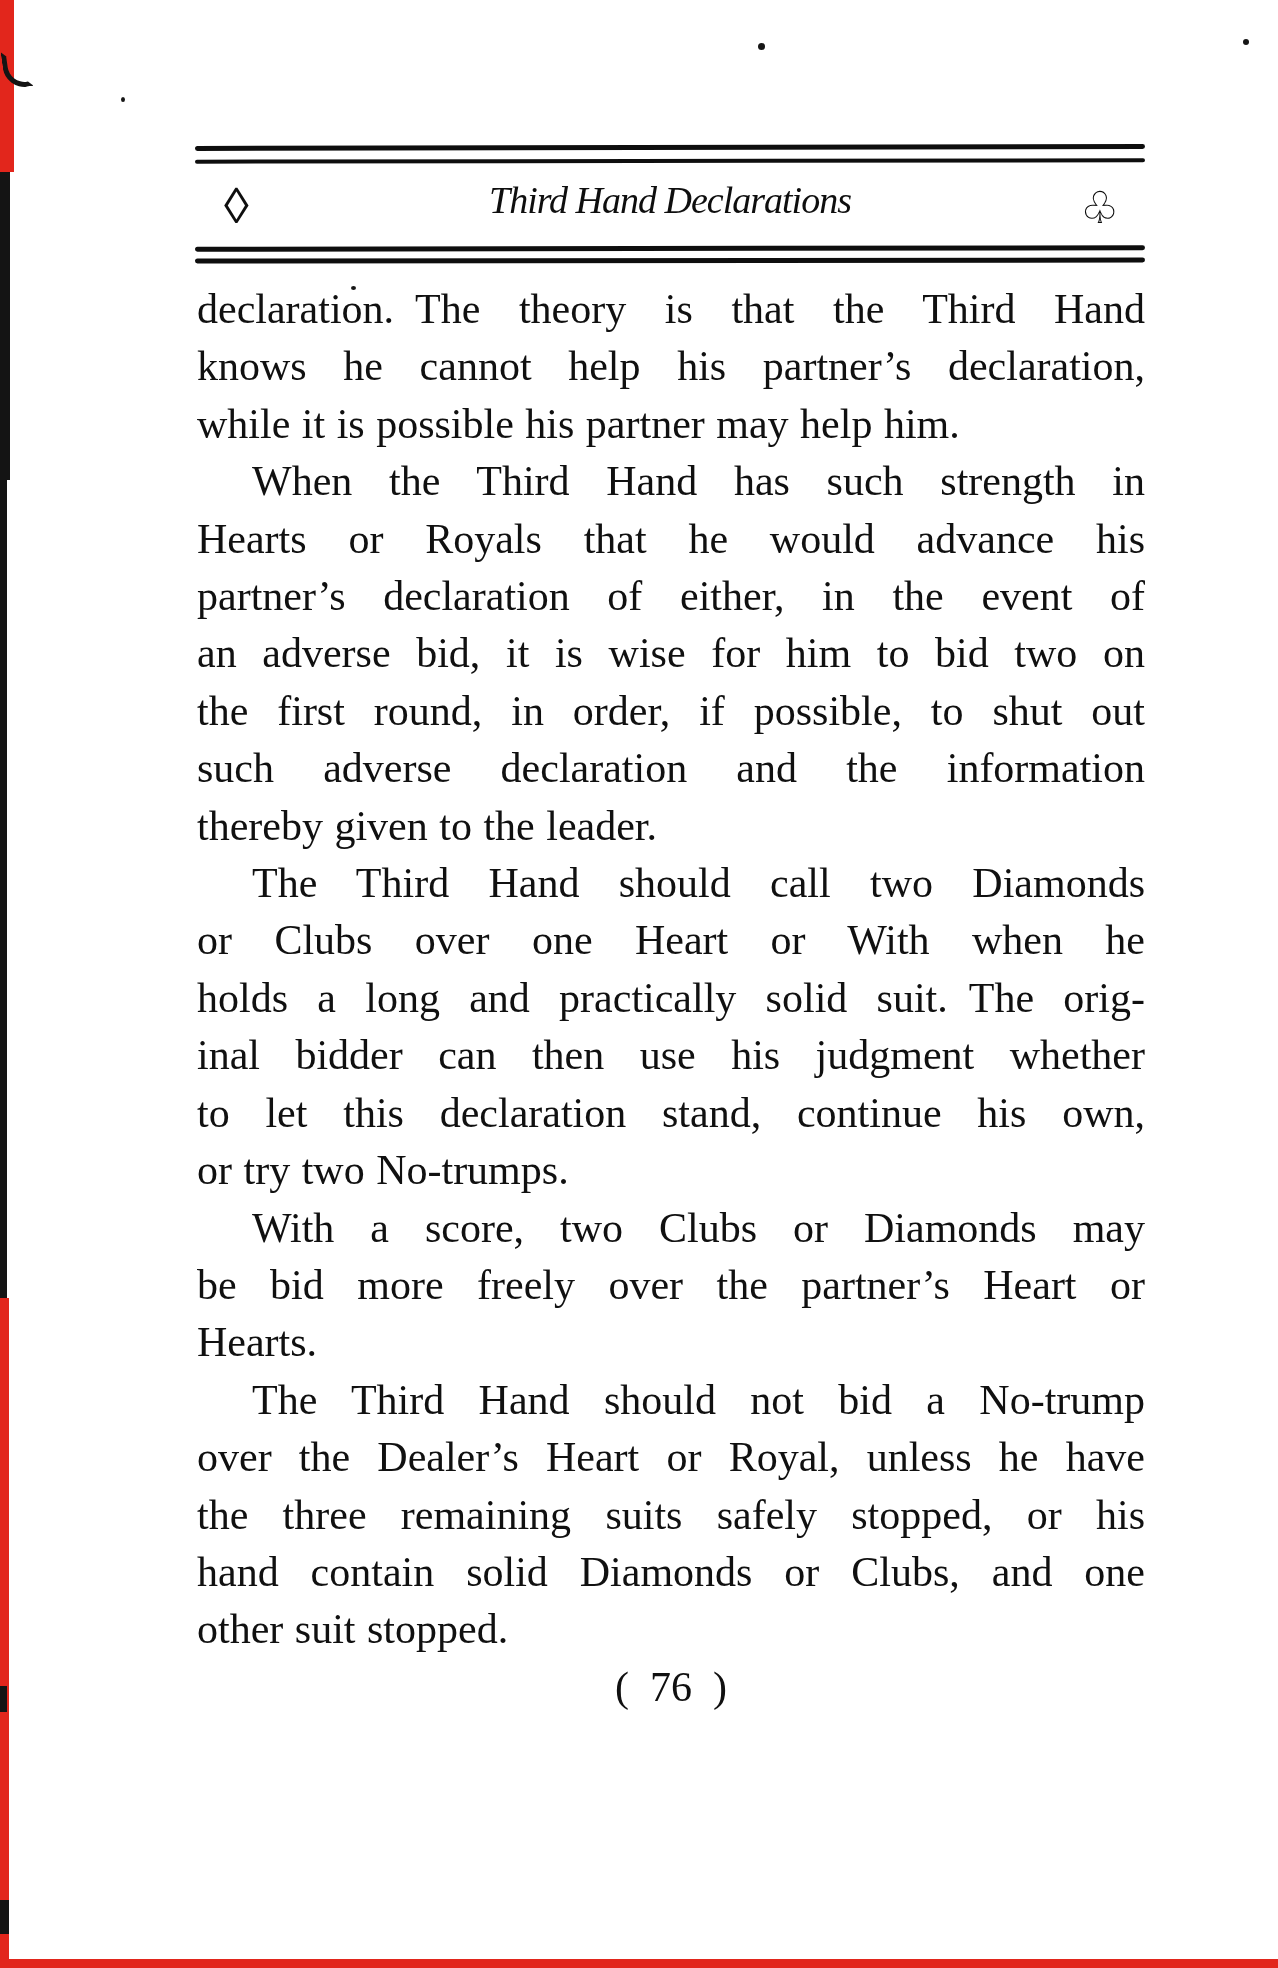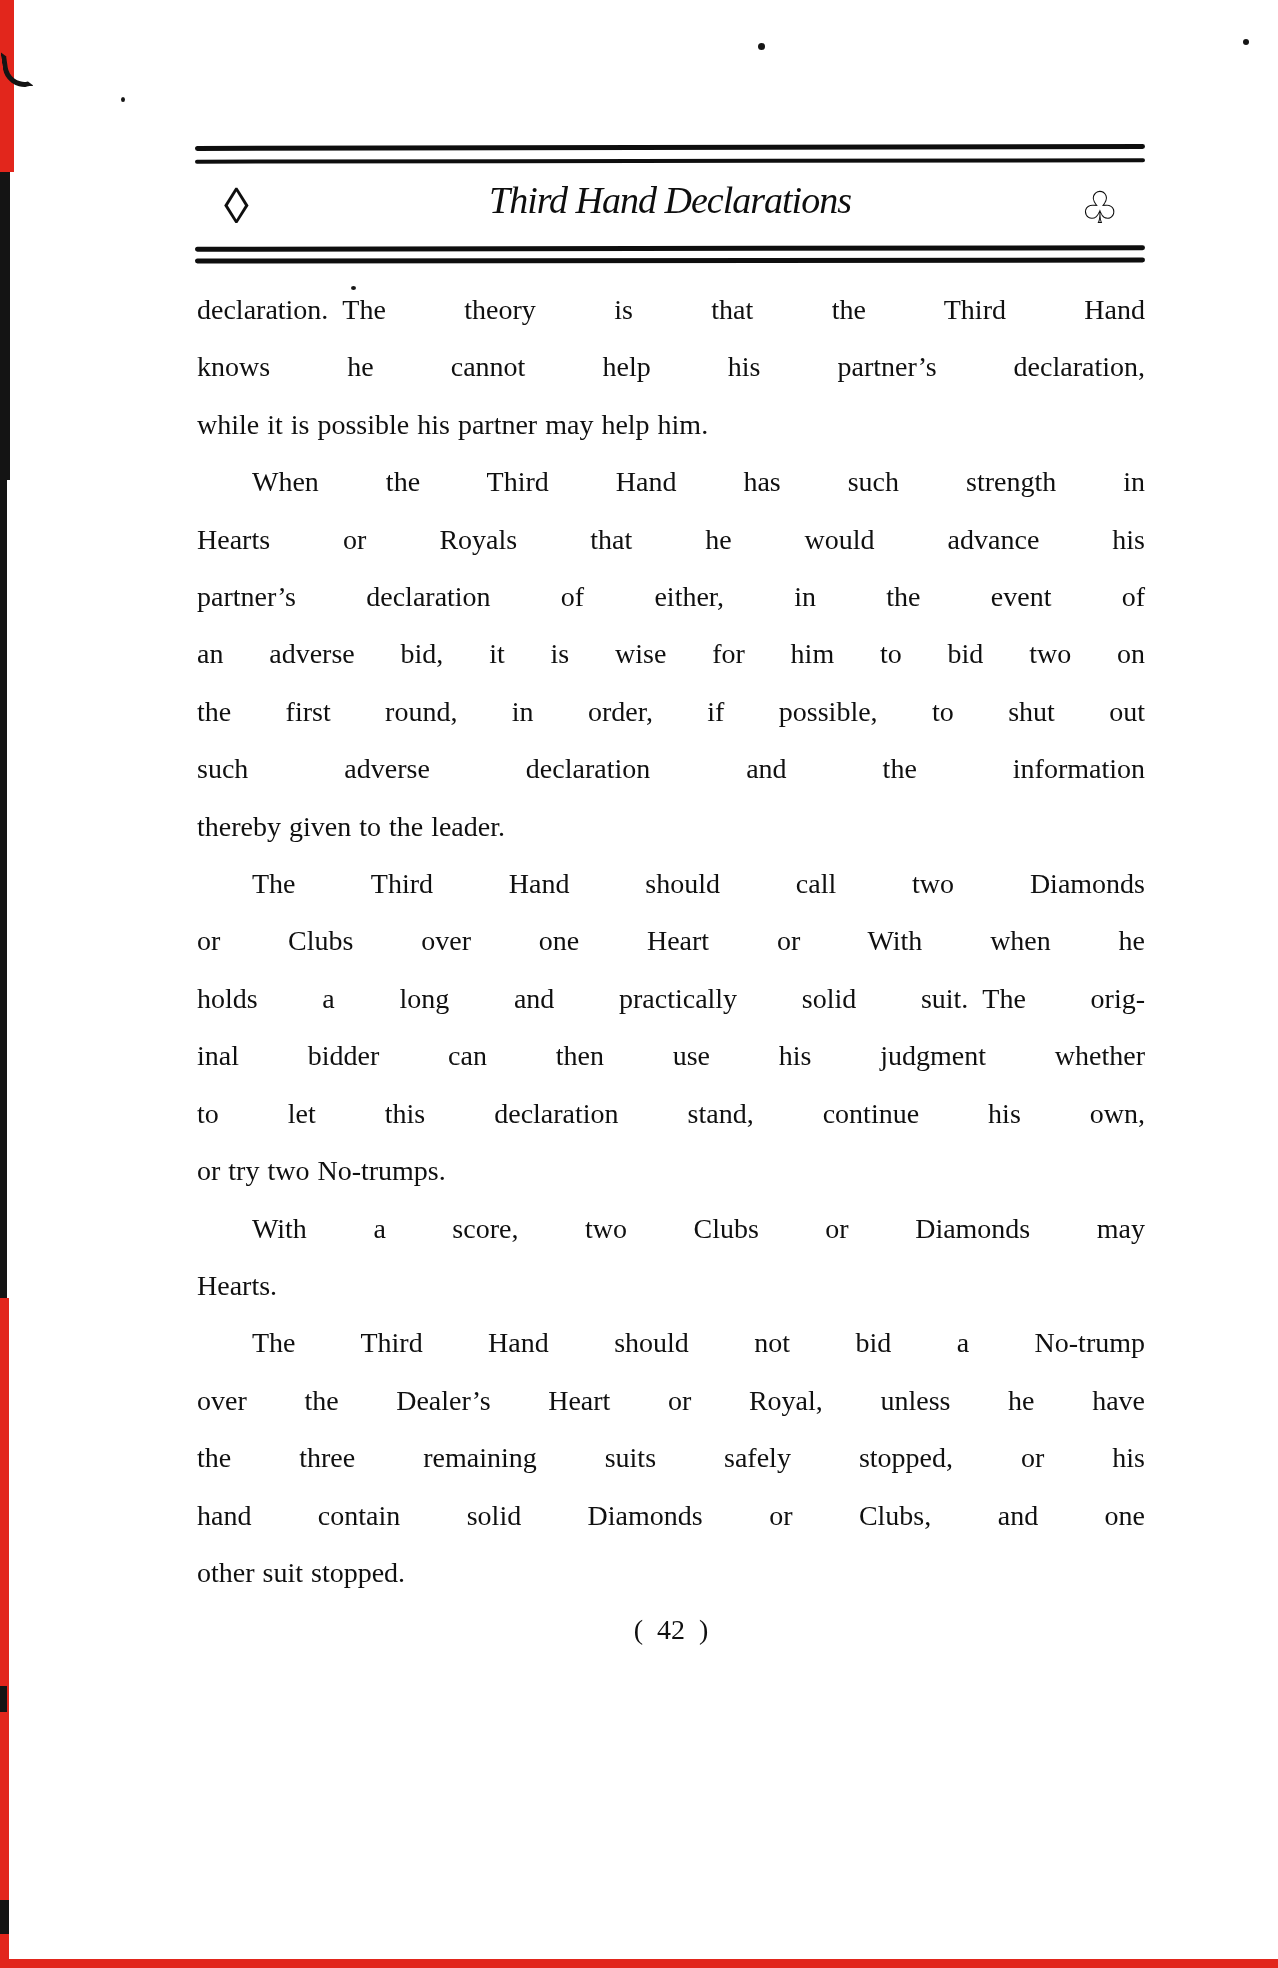--- a/index.html
+++ b/index.html
@@ -19,21 +19,21 @@
   .suit.diamond{left:224px;top:181px;font-size:50px;font-family:"Liberation Serif",serif;}
   .suit.club{left:1080px;top:186px;font-size:44px;}
   .title{
     position:absolute;left:195px;top:181px;width:950px;margin:0;
     font-size:38px;font-weight:normal;font-style:italic;letter-spacing:-1px;
     text-align:center;line-height:1;color:#0e0e0e;
   }
   
   .body-text{
     position:absolute;left:197px;top:281px;width:948px;
-    font-size:28px;line-height:57.4px;word-spacing:1px;color:#101010;font-family:Liberation Serif, serif;
+    font-size:42px;line-height:57.4px;word-spacing:1px;color:#101010;font-family:Liberation Serif, serif;
   }
   .line{text-align:justify;text-align-last:justify;text-justify:inter-word;white-space:normal;}
   .line.last{text-align:center;text-align-last:left;}
   .line.indent{text-indent:55px;}
   .line.pagenum{text-align:center;text-align-last:center;}
   
   .edge{position:absolute;background:#141414;}
   .edge.top-wide{left:0;top:0;width:10px;height:480px;}
   .edge.mid{left:0;top:478px;width:7px;height:1075px;}
   .edge.low{left:0;top:1550px;width:3px;height:418px;}
@@ -84,29 +84,30 @@
     <div class="line last">thereby given to the leader.</div>
 
     <div class="line indent">The Third Hand should call two Diamonds</div>
     <div class="line">or Clubs over one Heart or With when he</div>
     <div class="line">holds a long and practically solid suit. The orig-</div>
     <div class="line">inal bidder can then use his judgment whether</div>
     <div class="line">to let this declaration stand, continue his own,</div>
     <div class="line last">or try two No-trumps.</div>
 
     <div class="line indent">With a score, two Clubs or Diamonds may</div>
+    <div class="line">be bid more freely over the partner’s Heart or</div>
     <div class="line last">Hearts.</div>
 
     <div class="line indent">The Third Hand should not bid a No-trump</div>
     <div class="line">over the Dealer’s Heart or Royal, unless he have</div>
     <div class="line">the three remaining suits safely stopped, or his</div>
     <div class="line">hand contain solid Diamonds or Clubs, and one</div>
     <div class="line last">other suit stopped.</div>
 
-    <div class="line pagenum">( 42 )</div>
+    <div class="line pagenum">( 76 )</div>
   </div>
 
   <div class="edge top-wide"></div>
   <div class="edge mid"></div>
   <div class="edge low"></div>
   <div class="red top"></div>
   <div class="red bottom"></div>
   <div class="red baseline"></div>
   <div class="blackmark m1"></div>
   <div class="blackmark m2"></div>

